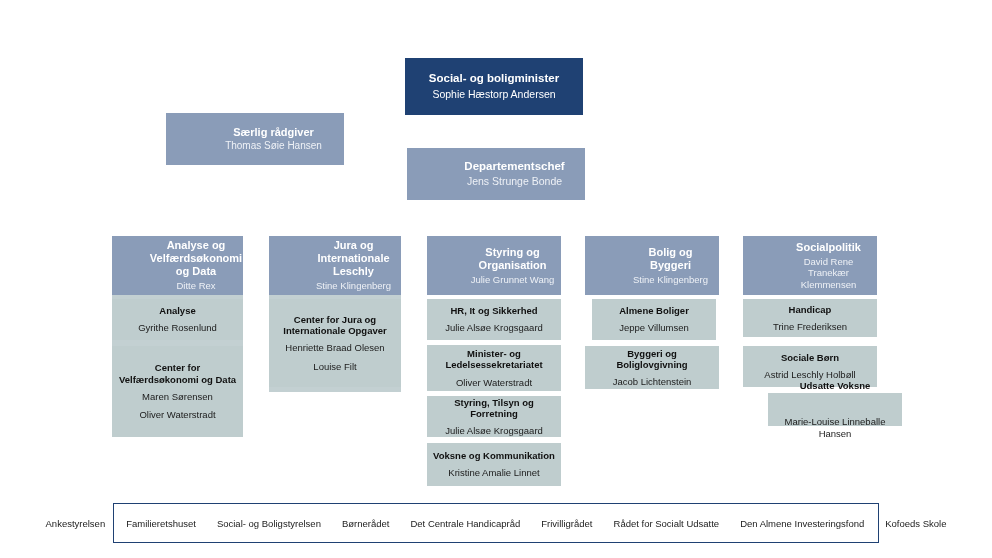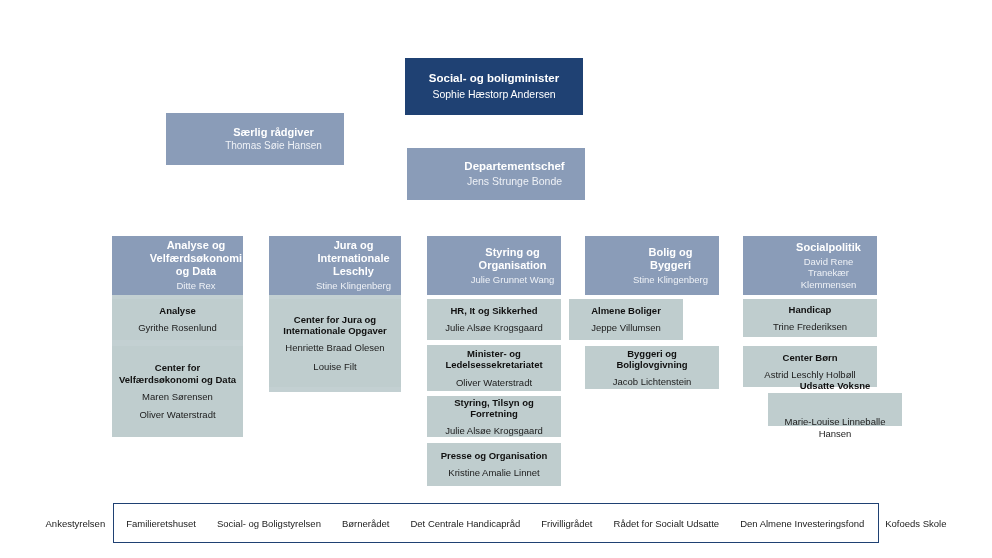--- a/index.html
+++ b/index.html
@@ -168,51 +168,51 @@
     <div class="b-title">Minister- og Ledelsessekretariatet</div>
     <div class="b-name">Oliver Waterstradt</div>
   </div>
 
   <div class="box unit" style="left:427px; top:396px; width:134px; height:41px;">
     <div class="b-title">Styring, Tilsyn og Forretning</div>
     <div class="b-name">Julie Alsøe Krogsgaard</div>
   </div>
 
   <div class="box unit" style="left:427px; top:443px; width:134px; height:43px;">
-    <div class="b-title">Presse og Organisation</div>
+    <div class="b-title">Voksne og Kommunikation</div>
     <div class="b-name">Kristine Amalie Linnet</div>
   </div>
 
   <div class="box slate" style="left:585px; top:236px; width:134px; height:59px;">
     <div class="b-title">Bolig og Byggeri</div>
     <div class="b-name">Stine Klingenberg</div>
   </div>
 
-  <div class="box unit" style="left:569px; top:299px; width:114px; height:41px;">
+  <div class="box unit" style="left:592px; top:299px; width:124px; height:41px;">
     <div class="b-title">Almene Boliger</div>
     <div class="b-name">Jeppe Villumsen</div>
   </div>
 
   <div class="box unit" style="left:585px; top:346px; width:134px; height:43px;">
     <div class="b-title">Byggeri og Boliglovgivning</div>
     <div class="b-name">Jacob Lichtenstein</div>
   </div>
 
   <div class="box slate" style="left:743px; top:236px; width:134px; height:59px;">
     <div class="b-title">Socialpolitik</div>
     <div class="b-name">David Rene Tranekær Klemmensen</div>
   </div>
 
   <div class="box unit" style="left:743px; top:299px; width:134px; height:38px;">
     <div class="b-title">Handicap</div>
     <div class="b-name">Trine Frederiksen</div>
   </div>
 
   <div class="box unit" style="left:743px; top:346px; width:134px; height:41px;">
-    <div class="b-title">Center Børn</div>
+    <div class="b-title">Sociale Børn</div>
     <div class="b-name">Astrid Leschly Holbøll</div>
   </div>
 
   <div class="box unit" style="left:768px; top:393px; width:134px; height:33px;gap:19px;">
     <div class="b-title">Udsatte Voksne</div>
     <div class="b-name">Marie-Louise Linneballe Hansen</div>
   </div>
 
   <div class="agency-bar" style="left:113px; top:503px; width:766px; height:40px;">
     <div class="agency-list">

